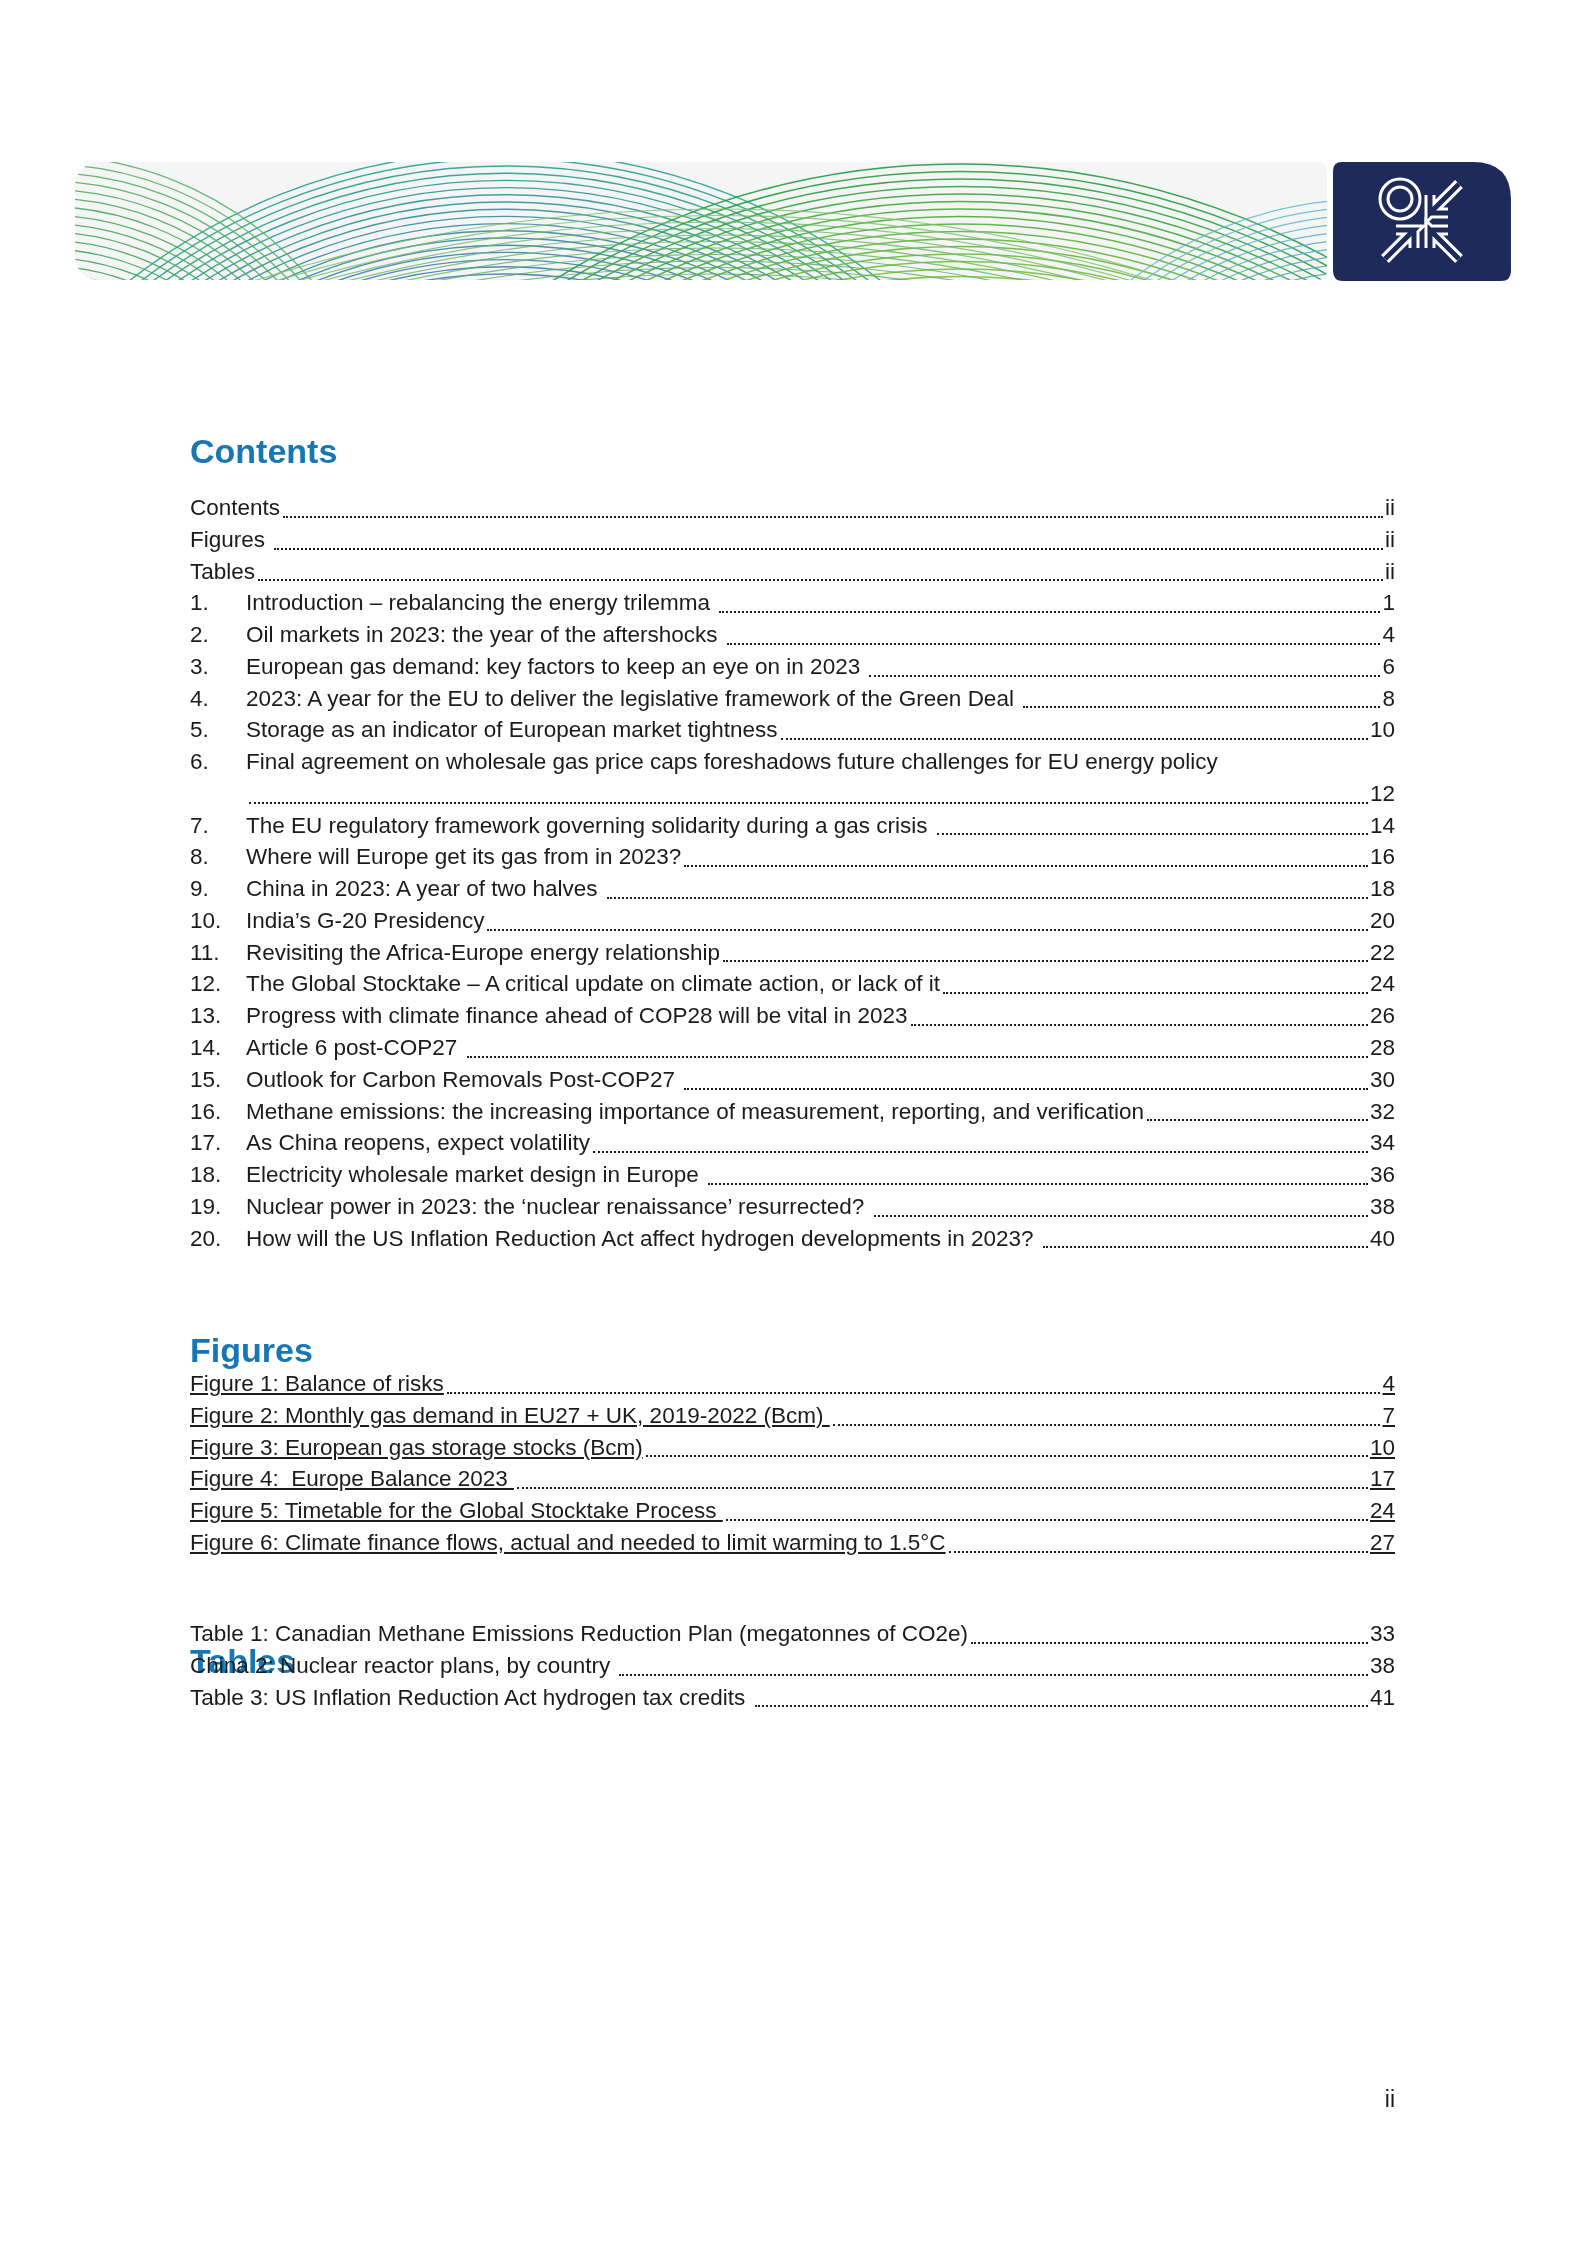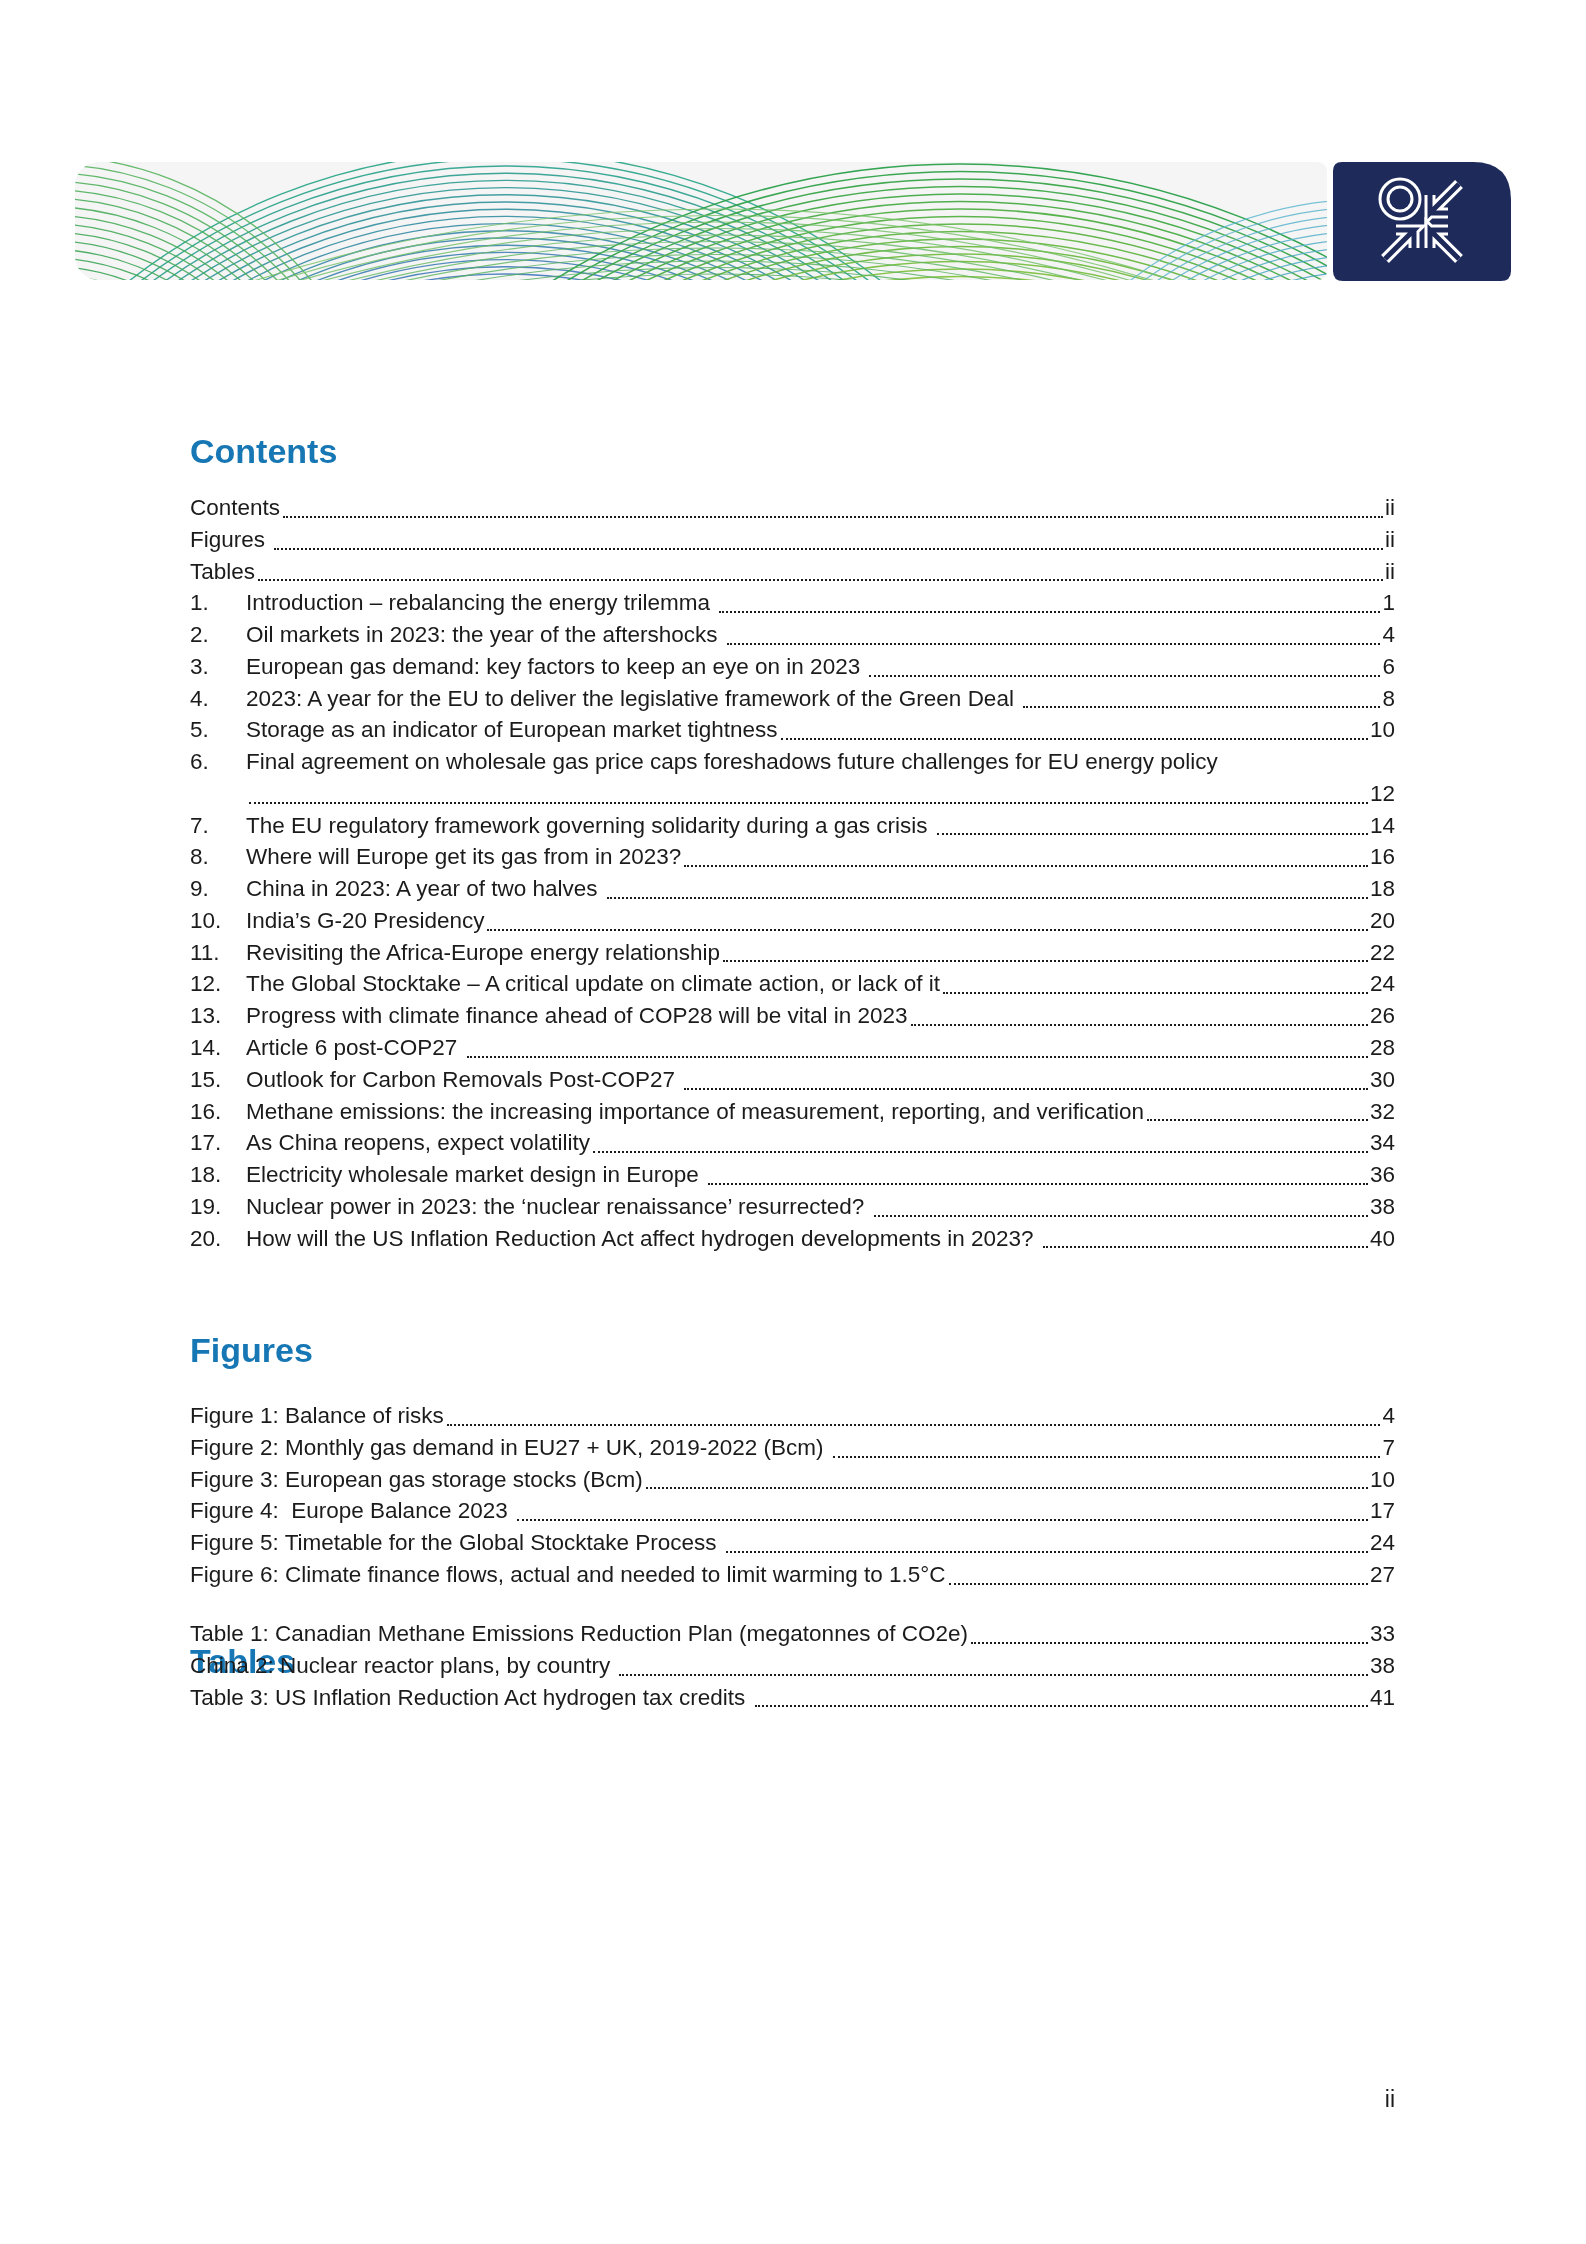--- a/index.html
+++ b/index.html
@@ -19,21 +19,21 @@
 
   
   .content{position:absolute;left:190px;top:0;width:1205px;height:2165px;}
   .sec-heading{position:absolute;left:0;margin:0;font-size:34px;line-height:40px;font-weight:bold;color:#1777b4;}
   .h-contents{top:431px;}
   .h-figures{top:1330px;}
   .h-tables{top:1641px;}
 
   .toc-list{position:absolute;left:0;width:1205px;}
   .list-contents{top:492px;}
-  .list-figures{top:1400px;}
+  .list-figures{top:1368px;text-decoration:underline;}
   .list-tables{top:1618px;}
 
   .toc-row{display:flex;align-items:baseline;line-height:31.77px;font-size:22.5px;}
   .toc-num{flex:0 0 56px;white-space:pre;}
   .toc-title{flex:0 0 auto;white-space:pre;}
   .toc-dots{flex:1 1 auto;align-self:flex-end;border-bottom:2.6px dotted #1b1b1b;margin:0 2px 6px 3px;min-width:12px;}
   .toc-page{flex:0 0 auto;white-space:nowrap;}
 
   
   .page-footer{position:absolute;left:190px;top:2084px;width:1205px;text-align:right;font-size:23px;line-height:30px;color:#1b1b1b;}

